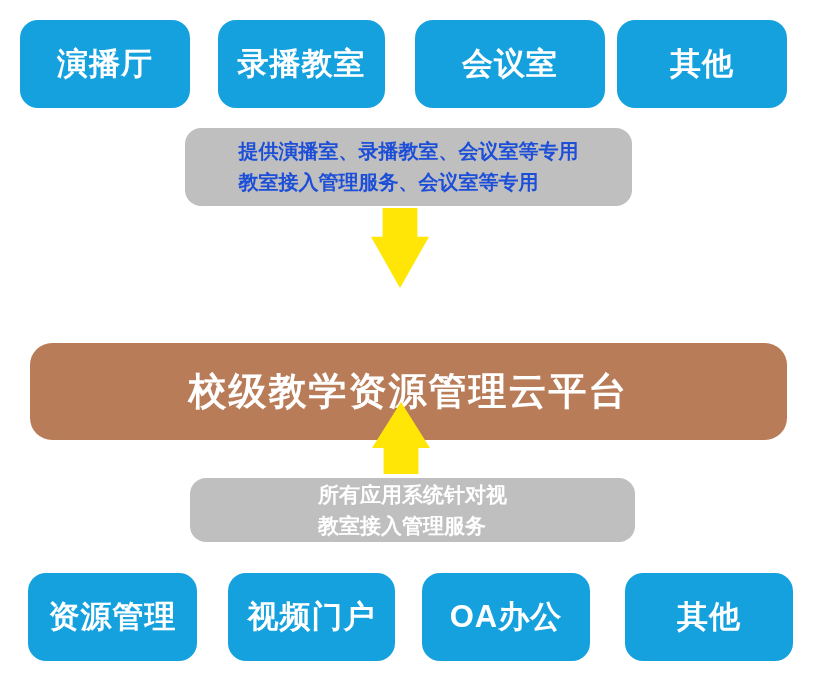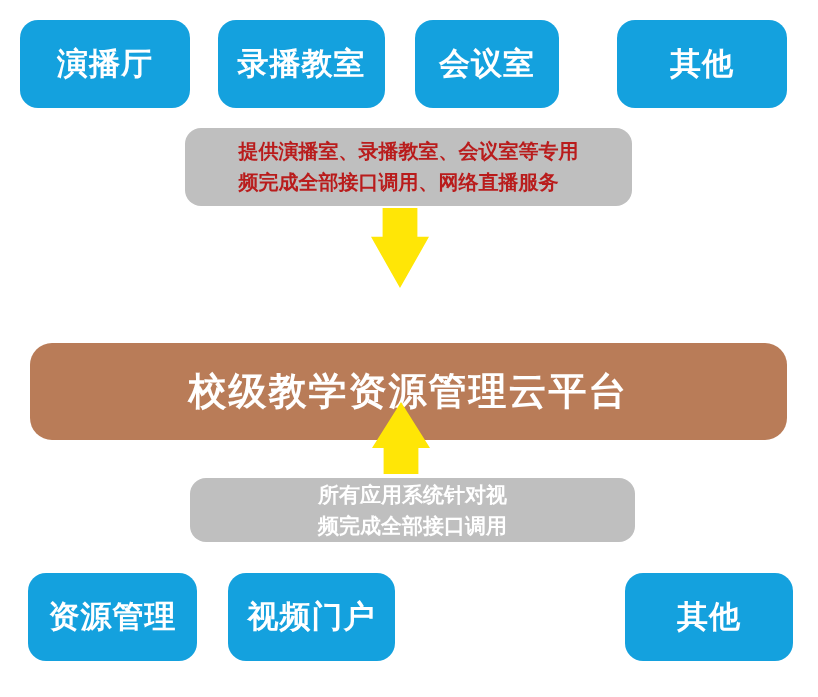--- a/index.html
+++ b/index.html
@@ -67,56 +67,57 @@
     clip-path: polygon(20% 0%, 80% 0%, 80% 36%, 100% 36%, 50% 100%, 0% 36%, 20% 36%);
   }
   .arrow-up {
     left: 372px; top: 402px;
     width: 58px; height: 72px;
     clip-path: polygon(50% 0%, 100% 64%, 80% 64%, 80% 100%, 20% 100%, 20% 64%, 0% 64%);
   }
   
   .tb1 { left: 20px;  width: 170px; }
   .tb2 { left: 218px; width: 167px; }
-  .tb3 { left: 415px; width: 144px; }
+  .tb3 { left: 415px; width: 190px; }
   .tb4 { left: 617px; width: 170px; }
   
   .bb  { top: 573px; }
   .bb1 { left: 28px;  width: 169px; }
   .bb2 { left: 228px; width: 167px; }
   .bb3 { left: 422px; width: 168px; }
   .bb4 { left: 625px; width: 168px; }
 </style>
 </head>
 <body>
 
 <div class="canvas">
 
   <div class="box blue-node top tb1" style="background-color: rgb(20, 161, 222); color: rgb(255, 255, 255);">演播厅</div>
   <div class="box blue-node top tb2" style="background-color: rgb(20, 161, 222); color: rgb(255, 255, 255); text-align: center;">录播教室</div>
   <div class="box blue-node top tb3" style="background-color: rgb(20, 161, 222); color: rgb(255, 255, 255);">会议室</div>
   <div class="box blue-node top tb4" style="background-color: rgb(20, 161, 222); color: rgb(255, 255, 255);">其他</div>
 
-  <div class="box note note-top" style="background-color: rgb(191, 191, 191); color: #b91c1c;">
+  <div class="box note note-top" style="background-color: rgb(191, 191, 191); color: #1d4ed8;">
     <div class="note-inner">
       <div>提供演播室、录播教室、会议室等专用</div>
-      <div>频完成全部接口调用、网络直播服务</div>
+      <div>教室接入管理服务、会议室等专用</div>
     </div>
   </div>
 
   <div class="arrow arrow-down" style="background-color: rgb(255, 230, 6);"></div>
 
   <div class="box center-bar" style="background-color: rgb(185, 124, 88); color: rgb(255, 255, 255); margin-top: 48px;">校级教学资源管理云平台</div>
 
   <div class="arrow arrow-up" style="background-color: rgb(255, 230, 6);"></div>
 
   <div class="box note note-bottom" style="background-color: rgb(191, 191, 191); color: rgb(255, 255, 255);">
     <div class="note-inner">
       <div>所有应用系统针对视</div>
-      <div>频完成全部接口调用</div>
+      <div>教室接入管理服务</div>
     </div>
   </div>
 
   <div class="box blue-node bb bb1" style="background-color: rgb(20, 161, 222); color: rgb(255, 255, 255);">资源管理</div>
   <div class="box blue-node bb bb2" style="background-color: rgb(20, 161, 222); color: rgb(255, 255, 255);">视频门户</div>
+  <div class="box blue-node bb bb3" style="background-color: rgb(20, 161, 222); color: rgb(255, 255, 255);">OA办公</div>
   <div class="box blue-node bb bb4" style="background-color: rgb(20, 161, 222); color: rgb(255, 255, 255);">其他</div>
 
 </div>
 
 </body></html>

